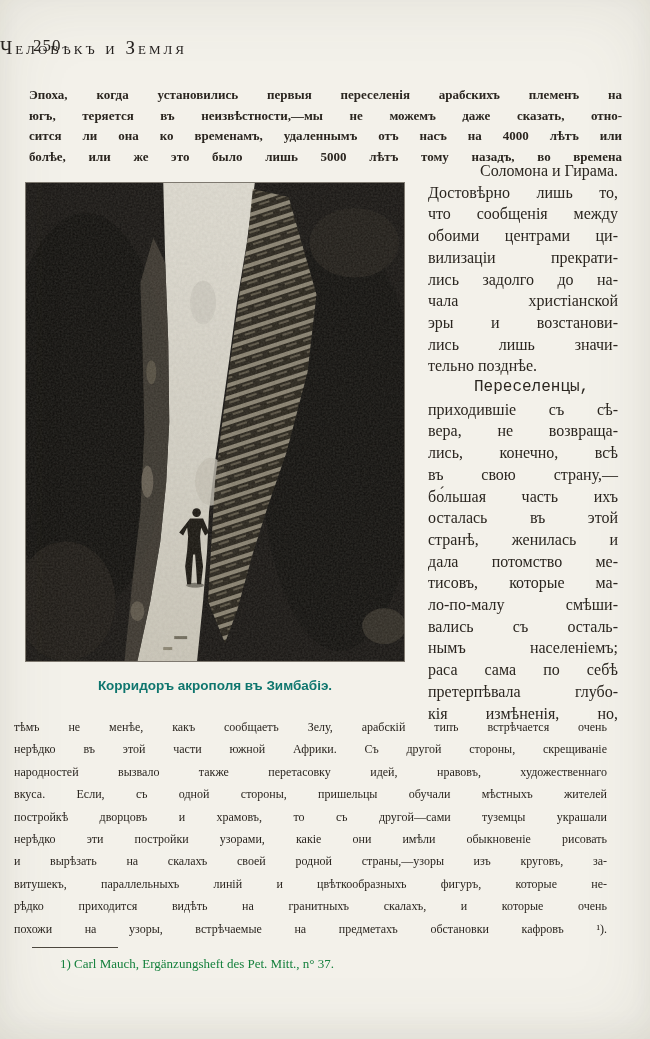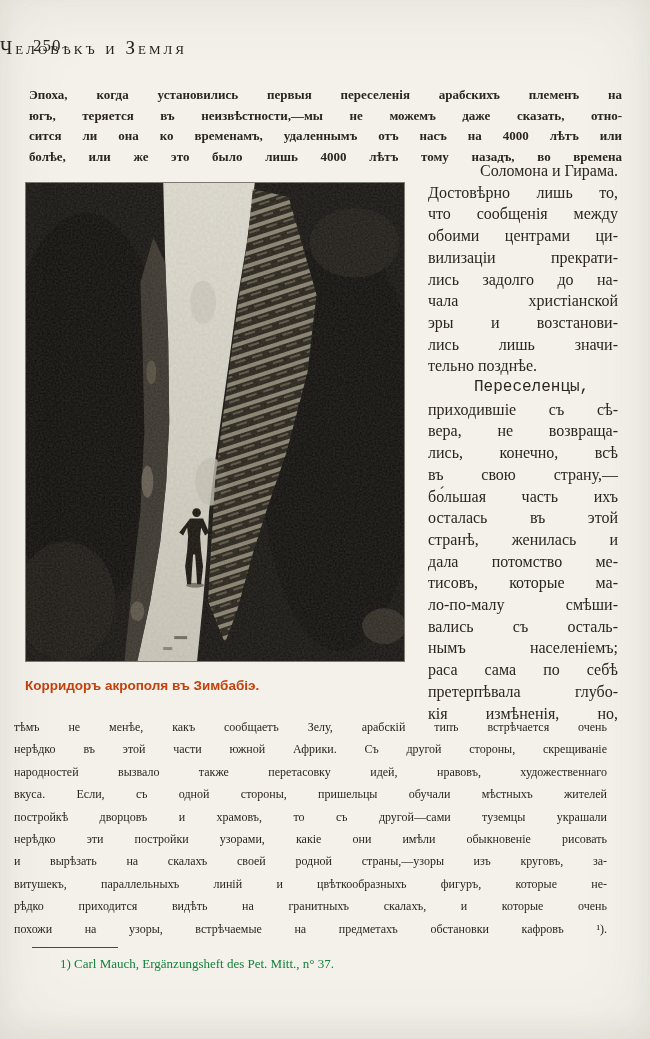--- a/index.html
+++ b/index.html
@@ -25,41 +25,41 @@
   .ln { text-align:justify; text-align-last:justify; white-space:normal; }
   .a-l { text-align-last:left; }
   .a-r { text-align-last:right; }
   .a-i { text-align-last:left; padding-left:46px;font-family:Liberation Mono, monospace; }
   .photo {
     position:absolute; left:25px; top:182px; width:380px; height:480px;
     border:1px solid #7e7970; box-sizing:border-box; background:#141210;
   }
   .photo svg { display:block; width:100%; height:100%; }
   .caption {
-    position:absolute; left:25px; top:678px; width:380px; 
+    position:absolute; left:25px; top:678px; width:380px; text-align:center;
     font-family:"Liberation Sans","DejaVu Sans",sans-serif;
-    font-weight:bold; font-size:13.5px; color:#c2410c;
+    font-weight:bold; font-size:13.5px; color:#0f766e;
   }
   .footrule { position:absolute; left:32px; top:947px; width:86px; border-top:1.5px solid #4d483f; }
   .footnote { position:absolute; left:30px; top:956px; width:592px; padding-left:30px; box-sizing:border-box;
               font-size:13px; color:#15803d; }
 </style>
 </head>
 <body>
 
 <div class="page">
 
   <div class="pagenum">250</div>
   <div class="runhead">Человѣкъ и Земля</div>
 
   <div class="para p1">
       <div class="ln a-j">Эпоха, когда установились первыя переселенія арабскихъ племенъ на</div>
       <div class="ln a-j">югъ, теряется въ неизвѣстности,—мы не можемъ даже сказать, отно-</div>
       <div class="ln a-j">сится ли она ко временамъ, удаленнымъ отъ насъ на 4000 лѣтъ или</div>
-      <div class="ln a-j">болѣе, или же это было лишь 4000 лѣтъ тому назадъ, во времена</div>
+      <div class="ln a-j">болѣе, или же это было лишь 5000 лѣтъ тому назадъ, во времена</div>
     </div>
 
   <div class="photo">
     <svg viewBox="0 0 380 480" preserveAspectRatio="none">
       <defs>
         <linearGradient id="sky" x1="0" y1="0" x2="0" y2="1">
           <stop offset="0" stop-color="#e1ded4"></stop>
           <stop offset="0.55" stop-color="#d6d3c8"></stop>
           <stop offset="1" stop-color="#ccc8bb"></stop>
         </linearGradient>

